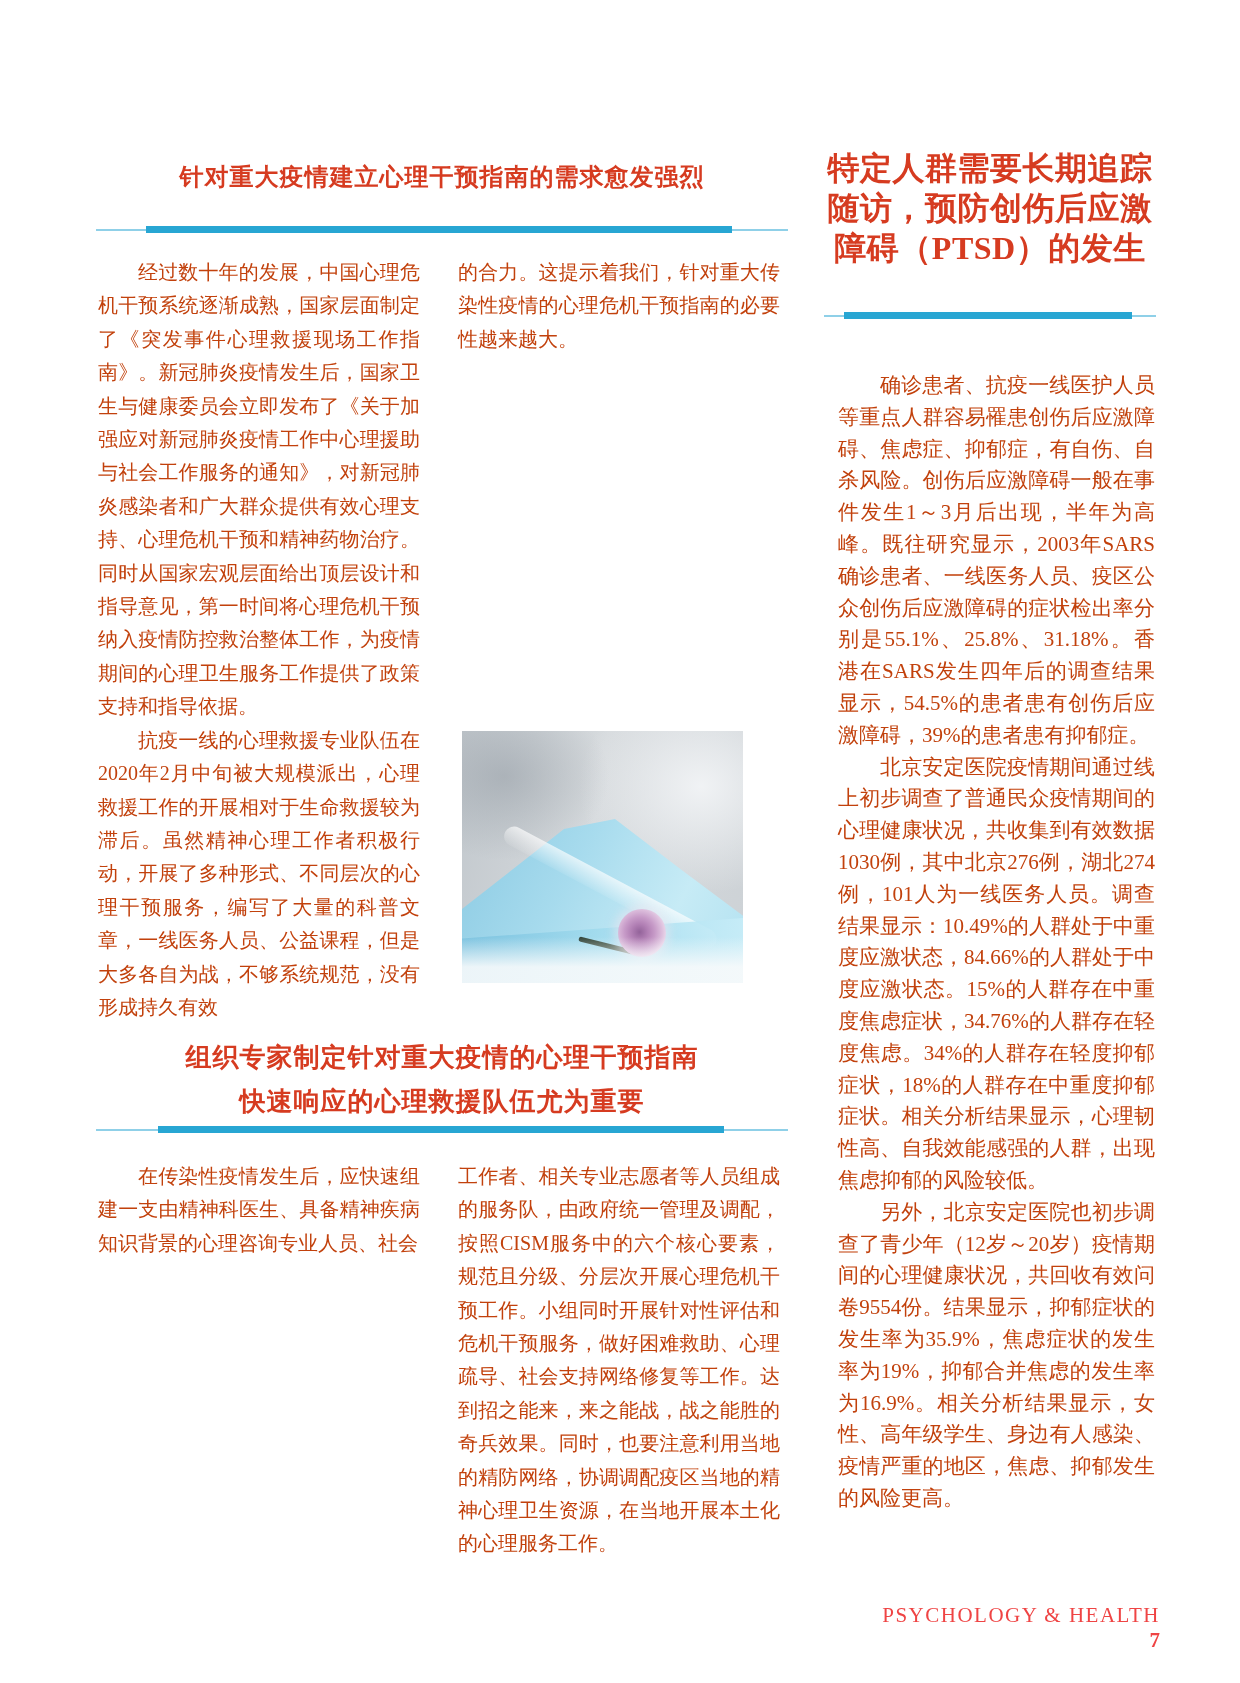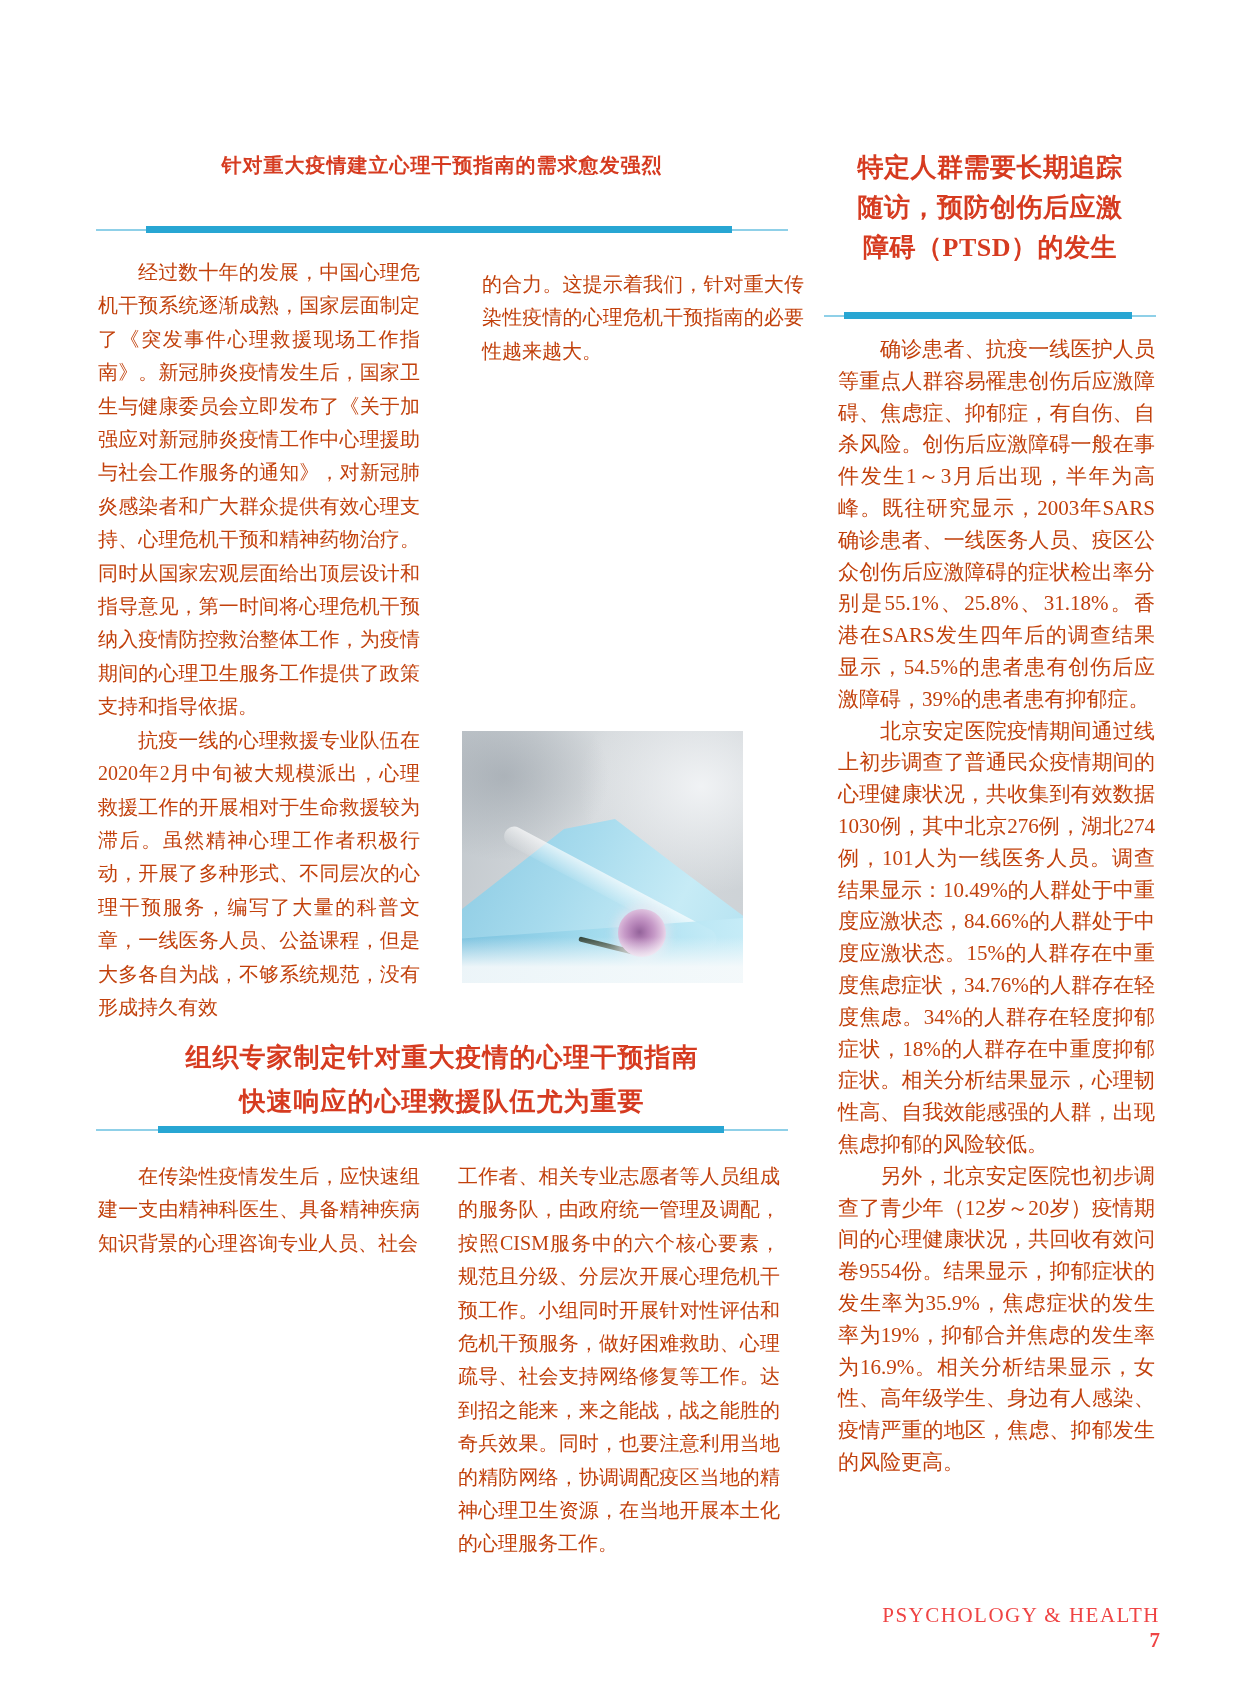--- a/index.html
+++ b/index.html
@@ -5,46 +5,46 @@
   html,body{margin:0;padding:0;background:#ffffff;}
   .page{
     position:relative;width:1240px;height:1683px;background:#ffffff;overflow:hidden;
     font-family:"Liberation Serif","DejaVu Serif",serif;color:#1d1d1d;
   }
   
   .sec-title{
     position:absolute;margin:0;font-weight:bold;color:#d63b20;text-align:center;
     font-family:"Liberation Serif","DejaVu Serif",serif;
   }
-  .sec1-title{left:96px;top:148px;width:692px;font-size:20px;letter-spacing:1px;line-height:34px;}
+  .sec1-title{left:96px;top:160px;width:692px;font-size:24px;letter-spacing:1px;line-height:34px;}
   .sec2-title{left:96px;top:1036px;width:692px;font-size:26px;letter-spacing:1px;line-height:44px;}
-  .ptsd-title{left:822px;top:148px;width:336px;font-size:26px;letter-spacing:0.5px;line-height:40px;}
+  .ptsd-title{left:822px;top:148px;width:336px;font-size:32px;letter-spacing:0.5px;line-height:40px;}
   .sec-title .tl{display:block;}
   
   .rule{position:absolute;height:8px;}
   .rule .thin{position:absolute;left:0;right:0;top:3px;height:2px;background:#8fd0e8;}
   .rule .thick{position:absolute;top:0;height:7px;background:#28a6d3;}
   .rule1{left:96px;top:226px;width:692px;}
   .rule1 .thick{left:50px;width:586px;}
   .rule2{left:96px;top:1126px;width:692px;}
   .rule2 .thick{left:62px;width:566px;}
   .rule3{left:824px;top:312px;width:332px;}
   .rule3 .thick{left:20px;width:288px;}
   
   .body-col{
     position:absolute;text-align:justify;text-justify:inter-character;
     font-size:20px;line-height:33.4px;color:#c2410c;
   }
   .body-col p{margin:0;text-indent:2em;}
   .body-col p.cont{text-indent:0;}
   .s1c1{left:98px;top:256px;width:322px;}
-  .s1c2{left:458px;top:268px;width:322px;margin-left:24px;}
+  .s1c2{left:458px;top:256px;width:322px;}
   .s2c1{left:98px;top:1160px;width:322px;}
   .s2c2{left:458px;top:1160px;width:322px;}
-  .ptsd-body{left:838px;top:334px;width:317px;font-size:21px;line-height:31.8px;}
+  .ptsd-body{left:838px;top:370px;width:317px;font-size:21px;line-height:31.8px;}
   
   .photo{
     position:absolute;left:462px;top:731px;width:281px;height:252px;overflow:hidden;
     background:
       radial-gradient(ellipse 150px 120px at 15% 18%, rgba(148,156,164,0.55), rgba(148,156,164,0) 70%),
       radial-gradient(ellipse 170px 150px at 85% 22%, rgba(242,244,246,0.95), rgba(242,244,246,0) 72%),
       linear-gradient(100deg,#c2c8cd 0%,#d6dadd 45%,#cdd2d6 100%);
   }
   .photo *{position:absolute;}
   .mask-tent{

